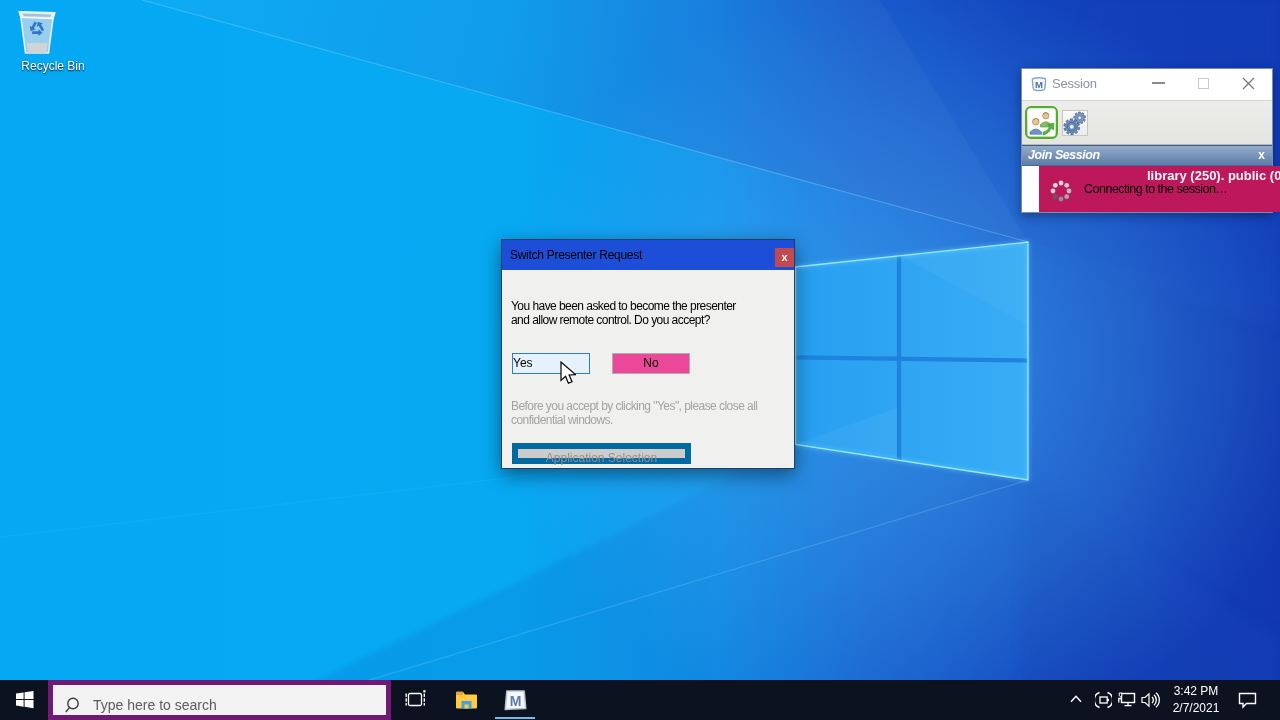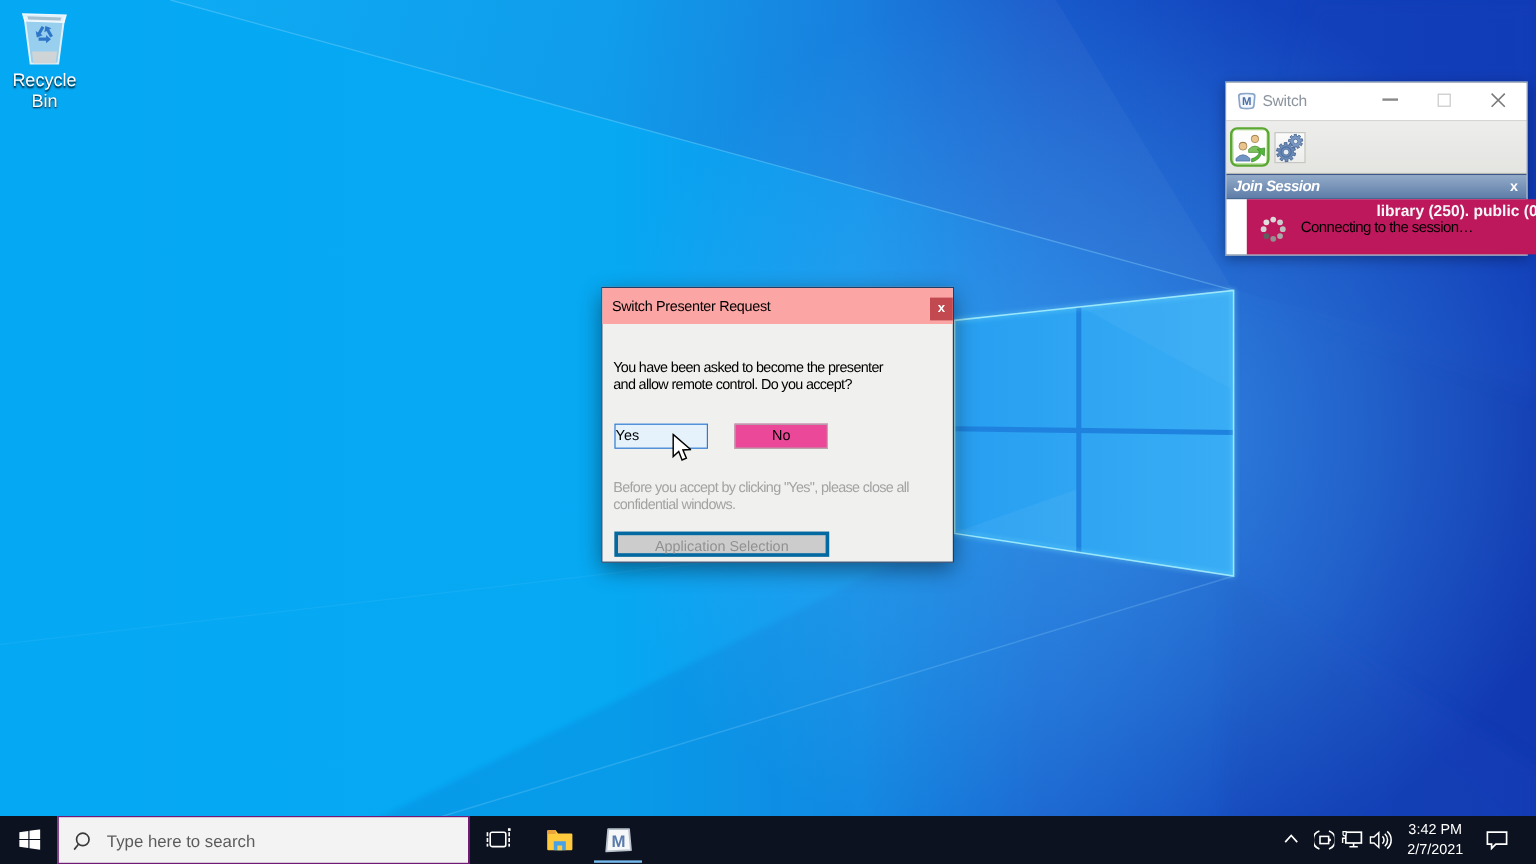--- a/index.html
+++ b/index.html
@@ -82,30 +82,30 @@
     <path d="M5.8,3.6 L34.3,4.5 L33.3,7 L6.6,6.2 Z" fill="#9fbacc" opacity="0.9"></path>
 
     <g fill="#2e76c8">
       <g transform="translate(20,18.5) scale(0.88)">
         <path transform="rotate(0)" d="M-5.5,3.2 L1.6,3.2 L1.6,0.8 L6.2,4.7 L1.6,8.6 L1.6,6.2 L-5.5,6.2 Z"></path>
         <path transform="rotate(120)" d="M-5.5,3.2 L1.6,3.2 L1.6,0.8 L6.2,4.7 L1.6,8.6 L1.6,6.2 L-5.5,6.2 Z"></path>
         <path transform="rotate(240)" d="M-5.5,3.2 L1.6,3.2 L1.6,0.8 L6.2,4.7 L1.6,8.6 L1.6,6.2 L-5.5,6.2 Z"></path>
       </g>
     </g>
   </svg>
-  <div class="abs" style="left:0;top:59px;width:74px;text-align:center;color:#fff;font-size:15px;text-shadow:0 1px 1.5px rgba(0,0,0,0.9);">Recycle Bin</div>
+  <div class="abs" style="left:16px;top:59px;width:74px;text-align:center;color:#fff;font-size:12px;text-shadow:0 1px 1.5px rgba(0,0,0,0.9);">Recycle Bin</div>
 
   <div class="abs" style="left:1021px;top:68px;width:252px;height:145px;background:#fff;border:1px solid #7b8da3;box-sizing:border-box;box-shadow:0 3px 10px rgba(0,10,40,0.4);">
 
     <div class="abs" style="left:0;top:0;width:100%;height:31px;background:#fff;">
       <svg class="abs" style="left:9px;top:8px;" width="16" height="15" viewBox="0 0 16 15">
         <path d="M3,1.2 Q8,0.4 13,1.2 Q15,1.6 14.6,3.6 L13.9,11 Q13.7,13 11.7,13.2 Q8,13.7 4.3,13.2 Q2.3,13 2.1,11 L1.4,3.6 Q1,1.6 3,1.2 Z" fill="#f4f8fc" stroke="#8aa5ca" stroke-width="1.4"></path>
         <text x="8" y="10.8" font-size="9.5" font-weight="bold" fill="#4a6fa8" text-anchor="middle" font-family="Liberation Sans,sans-serif">M</text>
       </svg>
-      <div class="abs" style="left:30px;top:7px;font-size:13px;color:#8c949e;letter-spacing:-0.2px;">Switch</div>
+      <div class="abs" style="left:30px;top:7px;font-size:13px;color:#8c949e;letter-spacing:-0.2px;">Session</div>
       <div class="abs" style="left:130px;top:13px;width:13px;height:1.5px;background:#8a8a8a;"></div>
       <div class="abs" style="left:176px;top:9px;width:9px;height:9px;border:1px solid #c9c9c9;"></div>
       <svg class="abs" style="left:219px;top:7px;" width="15" height="15" viewBox="0 0 15 15">
         <path d="M2,2 L13,13 M13,2 L2,13" stroke="#7a7a7a" stroke-width="1.3"></path>
       </svg>
     </div>
 
     <div class="abs" style="left:0;top:31px;width:100%;height:45px;background:linear-gradient(#ededeb,#e4e4e1);border-top:1px solid #d5d5d3;border-bottom:1px solid #b7b7b5;box-sizing:border-box;">
 
       <div class="abs" style="left:3px;top:5px;width:33px;height:33px;border:2px solid #5aa832;border-radius:6px;background:linear-gradient(#e2f3d2,#b9e49c);box-sizing:border-box;">
@@ -152,47 +152,47 @@
           <circle cx="5.3" cy="16.7" r="2.4" fill="#5f5f5f"></circle>
           <circle cx="3" cy="11" r="2.4" fill="#d3d3d3"></circle>
           <circle cx="5.3" cy="5.3" r="2.4" fill="#e0e0e0"></circle>
         </g>
       </svg>
       <div class="abs" style="left:45px;top:16px;font-size:12.5px;color:#000;letter-spacing:-0.5px;">Connecting to the session…</div>
     </div>
   </div>
 
   <div class="abs" style="left:501px;top:239px;width:294px;height:230px;background:#f0f0ee;border:1px solid #1c3e68;box-sizing:border-box;box-shadow:0 6px 18px rgba(0,0,0,0.45);">
-    <div class="abs" style="left:0;top:0;width:100%;height:30px;background:#fca5a5;">
+    <div class="abs" style="left:0;top:0;width:100%;height:30px;background:#1d4ed8;">
       <div class="abs" style="left:8px;top:8px;font-size:12px;color:#000;letter-spacing:-0.28px;">Switch Presenter Request</div>
       <div class="abs" style="right:0px;top:8px;width:19px;height:19px;background:#c2494f;color:#fff;text-align:center;font-size:11px;font-weight:bold;line-height:18px;">x</div>
     </div>
     <div class="abs" style="left:9px;top:60px;font-size:12px;color:#000;line-height:13.5px;letter-spacing:-0.55px;">You have been asked to become the presenter<br>and allow remote control. Do you accept?</div>
     <div class="abs" style="left:10px;top:113px;width:78px;height:21px;background:#e5f1fb;border:1.5px solid #2f7bd0;box-sizing:border-box;text-align:left;font-size:12px;line-height:19px;color:#000;">Yes</div>
     <div class="abs" style="left:110px;top:113px;width:78px;height:21px;background:#ec4899;border:1px solid #aeaeae;box-sizing:border-box;text-align:center;font-size:12px;line-height:19px;color:#000;">No</div>
     <div class="abs" style="left:9px;top:160px;font-size:12px;color:#a3a3a3;line-height:13.5px;letter-spacing:-0.55px;">Before you accept by clicking "Yes", please close all<br>confidential windows.</div>
-    <div class="abs" style="left:10px;top:203px;width:179px;height:21px;background:#cccccc;border:3px solid #0369a1;box-sizing:border-box;text-align:center;font-size:12px;line-height:19px;color:#919191;">Application Selection</div>
+    <div class="abs" style="left:10px;top:203px;width:179px;height:21px;background:#cccccc;border:6px solid #0369a1;box-sizing:border-box;text-align:center;font-size:12px;line-height:19px;color:#919191;">Application Selection</div>
   </div>
 
   <svg class="abs" style="left:560px;top:361px;" width="16" height="25" viewBox="0 0 16 25">
     <path d="M1,1 L1,19.5 L5.6,15.3 L8.4,22.3 L12,20.8 L9.1,14 L15.5,13.6 Z" fill="#fff" stroke="#000" stroke-width="1.2" stroke-linejoin="miter"></path>
   </svg>
 
   <div class="abs" style="left:0;top:680px;width:1280px;height:40px;background:#0c121f;">
 
     <svg class="abs" style="left:16px;top:11px;" width="18" height="18" viewBox="0 0 18 18">
       <g fill="#fff">
         <path d="M0,2.6 L7.6,1.5 L7.6,8.1 L0,8.1 Z"></path>
         <path d="M8.6,1.35 L17.5,0 L17.5,8.1 L8.6,8.1 Z"></path>
         <path d="M0,9.1 L7.6,9.1 L7.6,15.7 L0,14.6 Z"></path>
         <path d="M8.6,9.1 L17.5,9.1 L17.5,17.2 L8.6,15.85 Z"></path>
       </g>
     </svg>
 
-    <div class="abs" style="left:48px;top:0;width:343px;height:40px;background:#f3f3f3;border:1px solid #701a75;box-sizing:border-box;">
+    <div class="abs" style="left:48px;top:0;width:343px;height:40px;background:#f3f3f3;border:5px solid #701a75;box-sizing:border-box;">
       <svg class="abs" style="left:12px;top:11px;" width="18" height="18" viewBox="0 0 18 18">
         <circle cx="8" cy="7.5" r="5.2" fill="none" stroke="#3b3b3b" stroke-width="1.4"></circle>
         <line x1="4.4" y1="11.6" x2="0.8" y2="16" stroke="#3b3b3b" stroke-width="1.4"></line>
       </svg>
       <div class="abs" style="left:40px;top:12px;font-size:14px;color:#5c5c5c;">Type here to search</div>
     </div>
 
     <svg class="abs" style="left:405px;top:10px;" width="22" height="20" viewBox="0 0 22 20">
       <rect x="3.5" y="3.5" width="13" height="12" rx="1.5" fill="none" stroke="#fff" stroke-width="1.3"></rect>
       <g fill="#fff">

